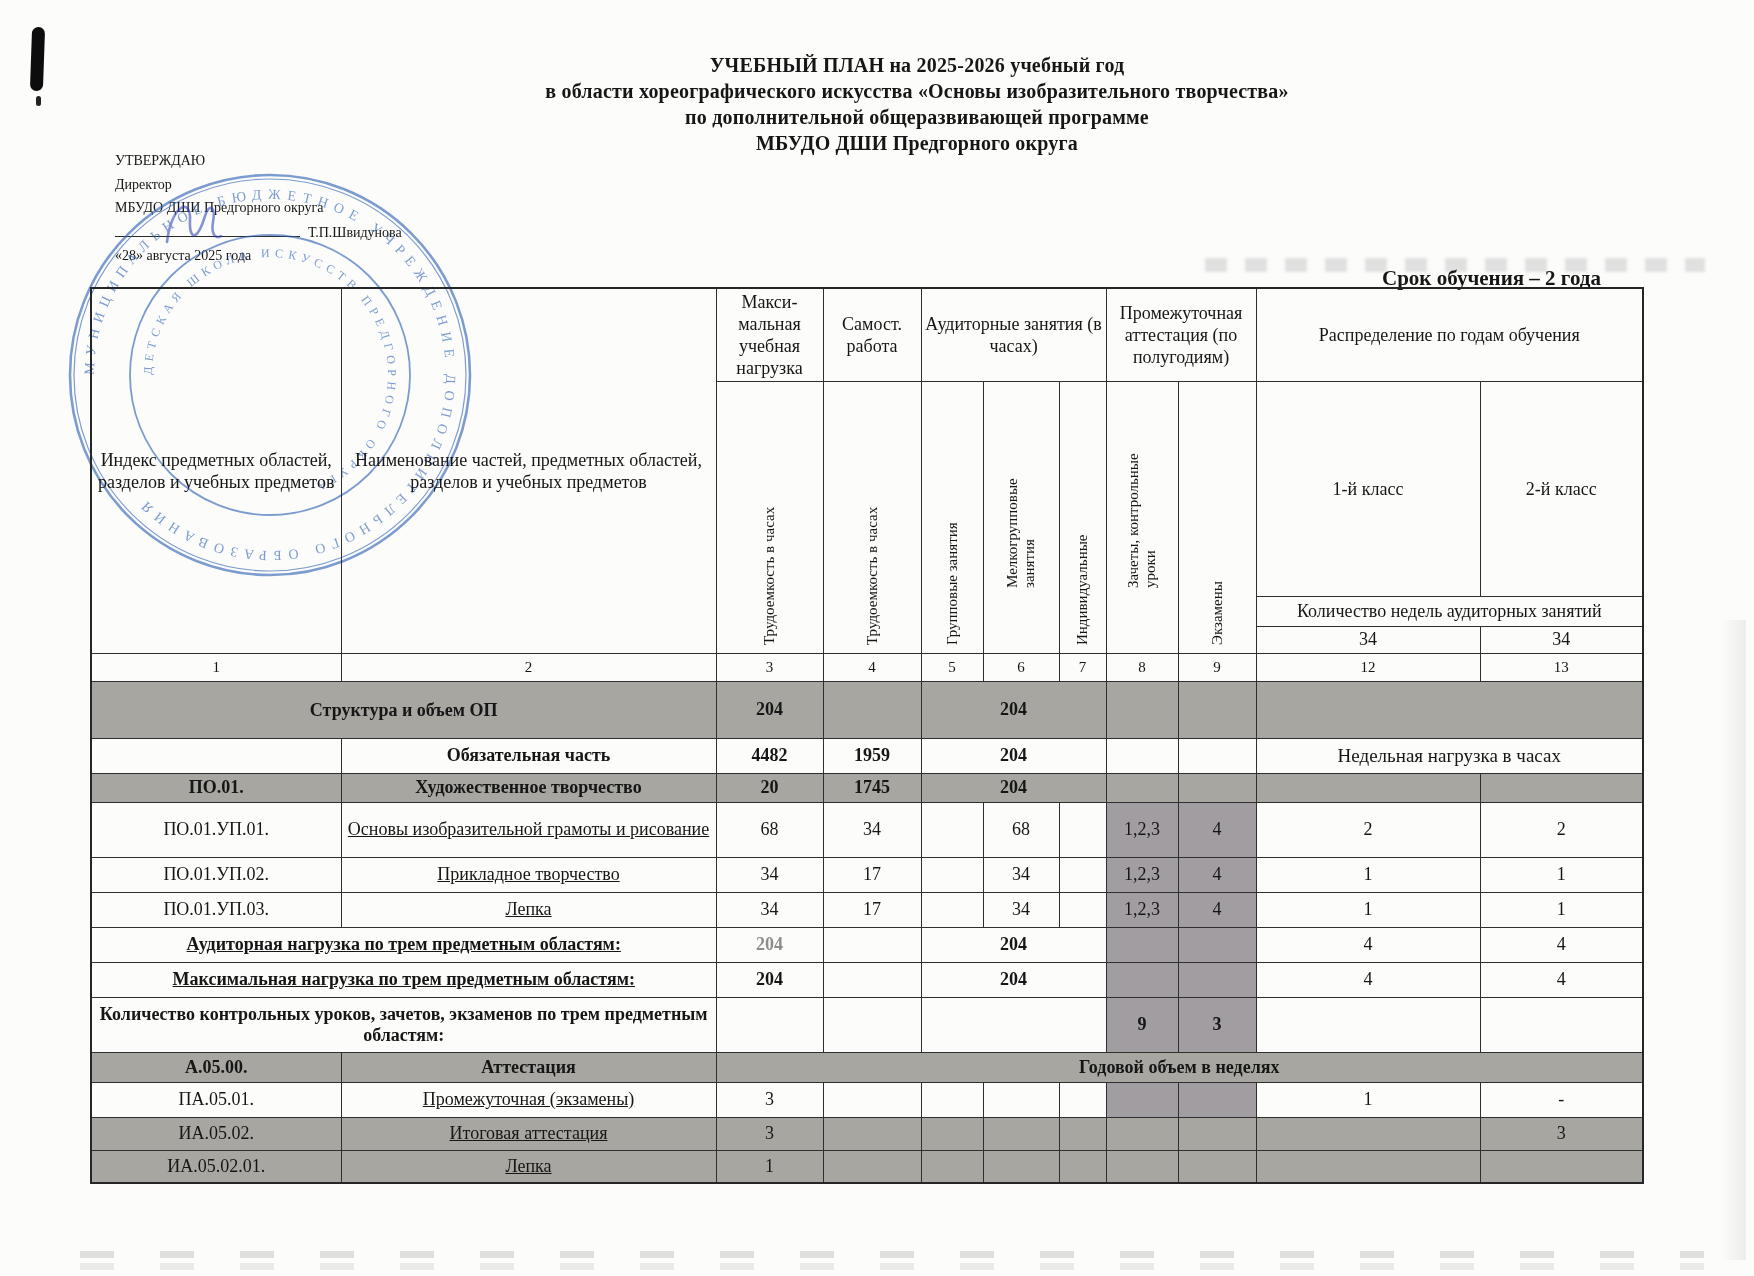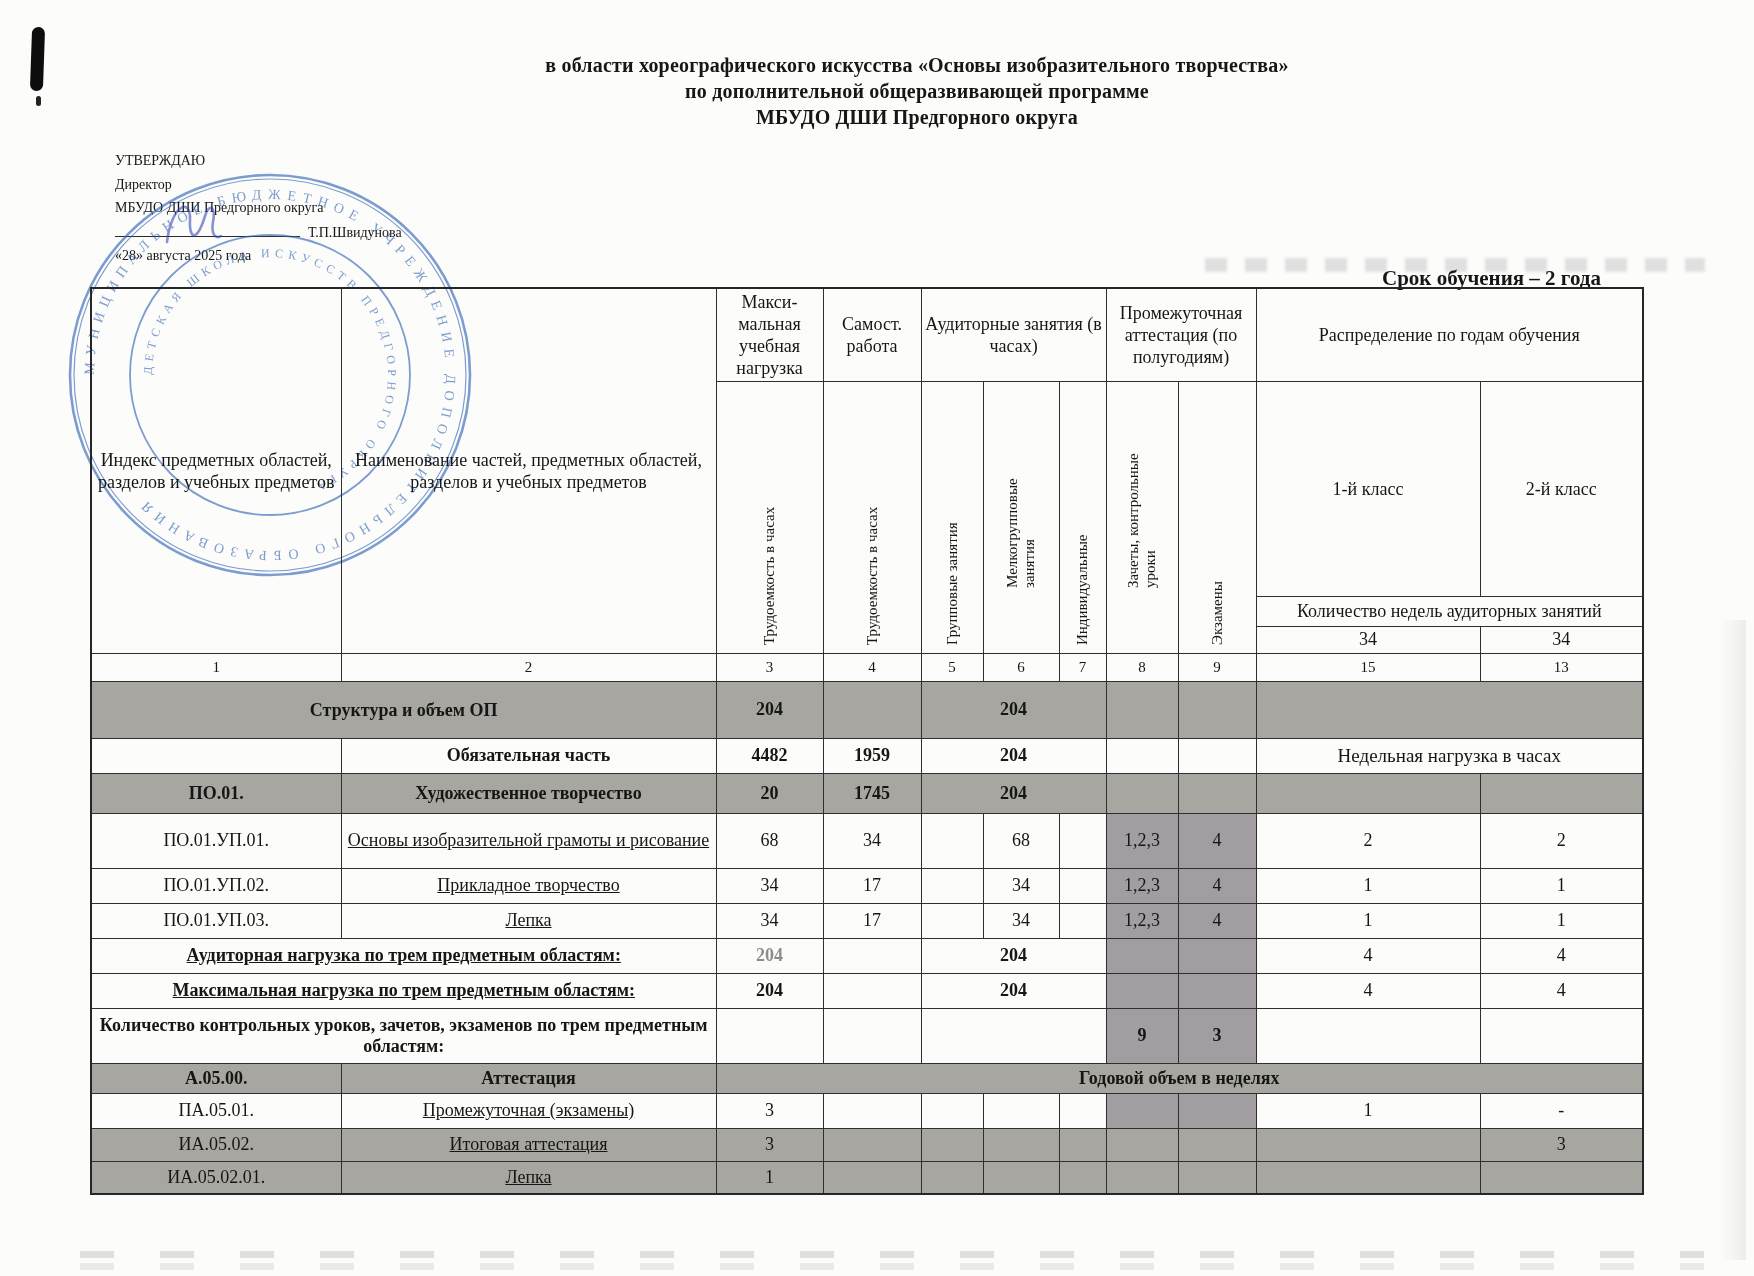--- a/index.html
+++ b/index.html
@@ -58,20 +58,21 @@
 </style>
 </head>
 <body>
 
 <div class="page">
 
   <div class="corner-mark"></div>
   <div class="corner-dot"></div>
 
   <div class="title">
+    <div>УЧЕБНЫЙ ПЛАН на 2025-2026 учебный год</div>
     <div>в области хореографического искусства «Основы изобразительного творчества»</div>
     <div>по дополнительной общеразвивающей программе</div>
     <div>МБУДО ДШИ Предгорного округа</div>
   </div>
 
   <div class="approval">
     <div>УТВЕРЖДАЮ</div>
     <div>Директор</div>
     <div>МБУДО ДШИ Предгорного округа</div>
     <div><span class="sig-underline"></span><span>Т.П.Швидунова</span></div>
@@ -163,21 +164,21 @@
     <tr style="height:28px">
       <td class="nums">1</td>
       <td class="nums">2</td>
       <td class="nums">3</td>
       <td class="nums">4</td>
       <td class="nums">5</td>
       <td class="nums">6</td>
       <td class="nums">7</td>
       <td class="nums">8</td>
       <td class="nums">9</td>
-      <td class="nums">15</td>
+      <td class="nums">12</td>
       <td class="nums">13</td>
     </tr>
 
     <tr style="height:57px">
       <td class="g b top" colspan="2">
             <div class="row-title">Структура и объем ОП</div>
           </td>
       <td class="g b bot">204</td>
       <td class="g"></td>
       <td class="g b bot" colspan="3">204</td>
@@ -190,21 +191,21 @@
       <td></td>
       <td class="b">Обязательная часть</td>
       <td class="b">4482</td>
       <td class="b">1959</td>
       <td class="b" colspan="3">204</td>
       <td></td>
       <td></td>
       <td colspan="2" style="font-size:19px">Недельная нагрузка в часах</td>
     </tr>
 
-    <tr style="height:40px">
+    <tr style="height:29px">
       <td class="g b">ПО.01.</td>
       <td class="g b">Художественное творчество</td>
       <td class="g b">20</td>
       <td class="g b">1745</td>
       <td class="g b" colspan="3">204</td>
       <td class="g"></td>
       <td class="g"></td>
       <td class="g"></td>
       <td class="g"></td>
     </tr>

